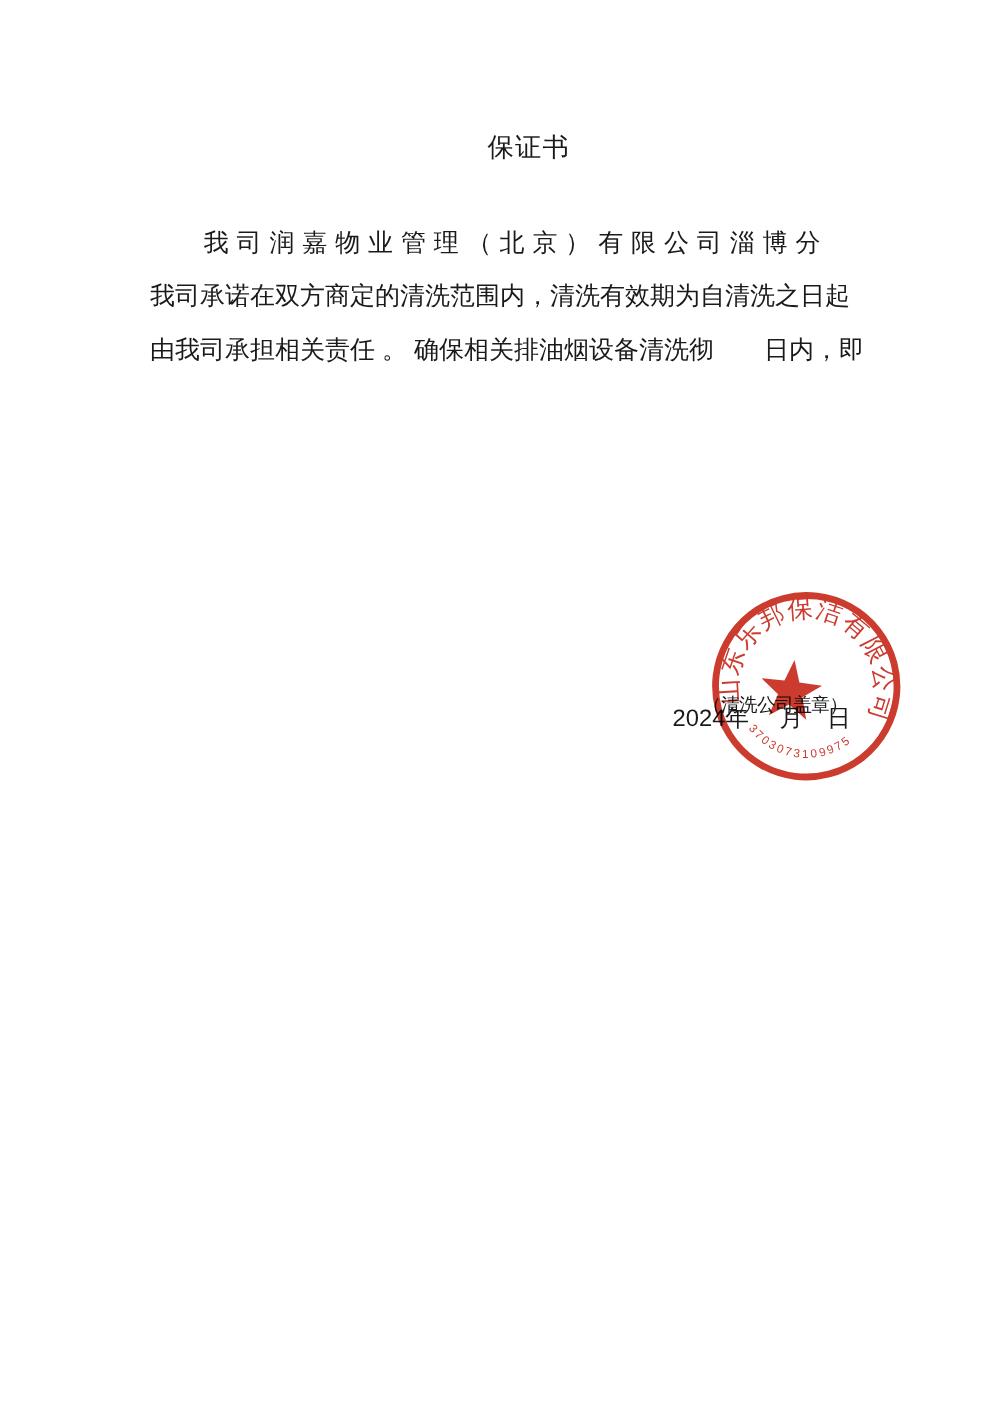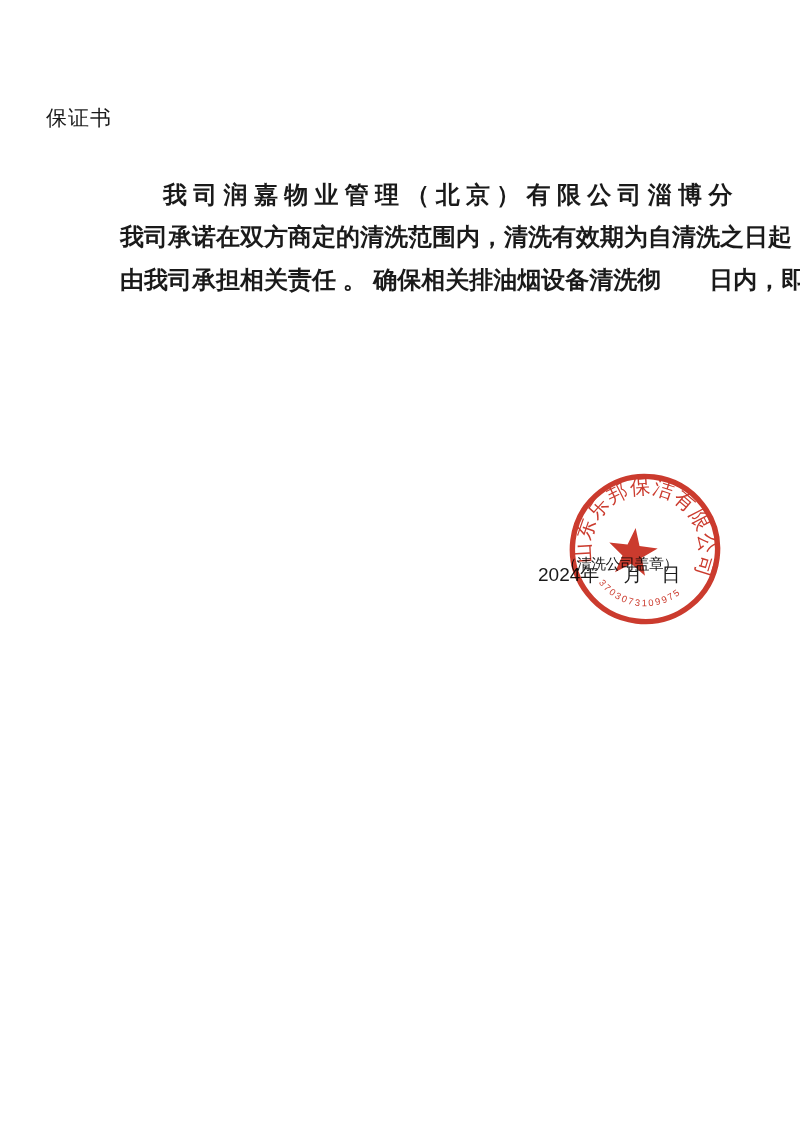--- a/index.html
+++ b/index.html
@@ -13,34 +13,33 @@
     background: #ffffff;
     position: relative;
     font-family: "Liberation Sans", "DejaVu Sans", sans-serif;
     color: #1a1a1a;
   }
   .doc-title {
     position: absolute;
     top: 104px;
     left: 0;
     right: 0;
-    text-align: left;
+    text-align: center;
     padding-left: 46px;
     font-size: 21px;
     letter-spacing: 1px;
     font-weight: 400;
   }
   .paragraph {
     position: absolute;
     left: 120px;
     top: 174px;
     width: 590px;
-    font-size: 24px;
+    font-size: 20px;
     line-height: 42.4px;
-    font-weight: bold;
   }
   .paragraph .line {
     white-space: pre;
   }
   .paragraph .line.first {
     text-indent: 43px;
     letter-spacing: 6.3px;
   }
   .stamp-caption {
     position: absolute;

